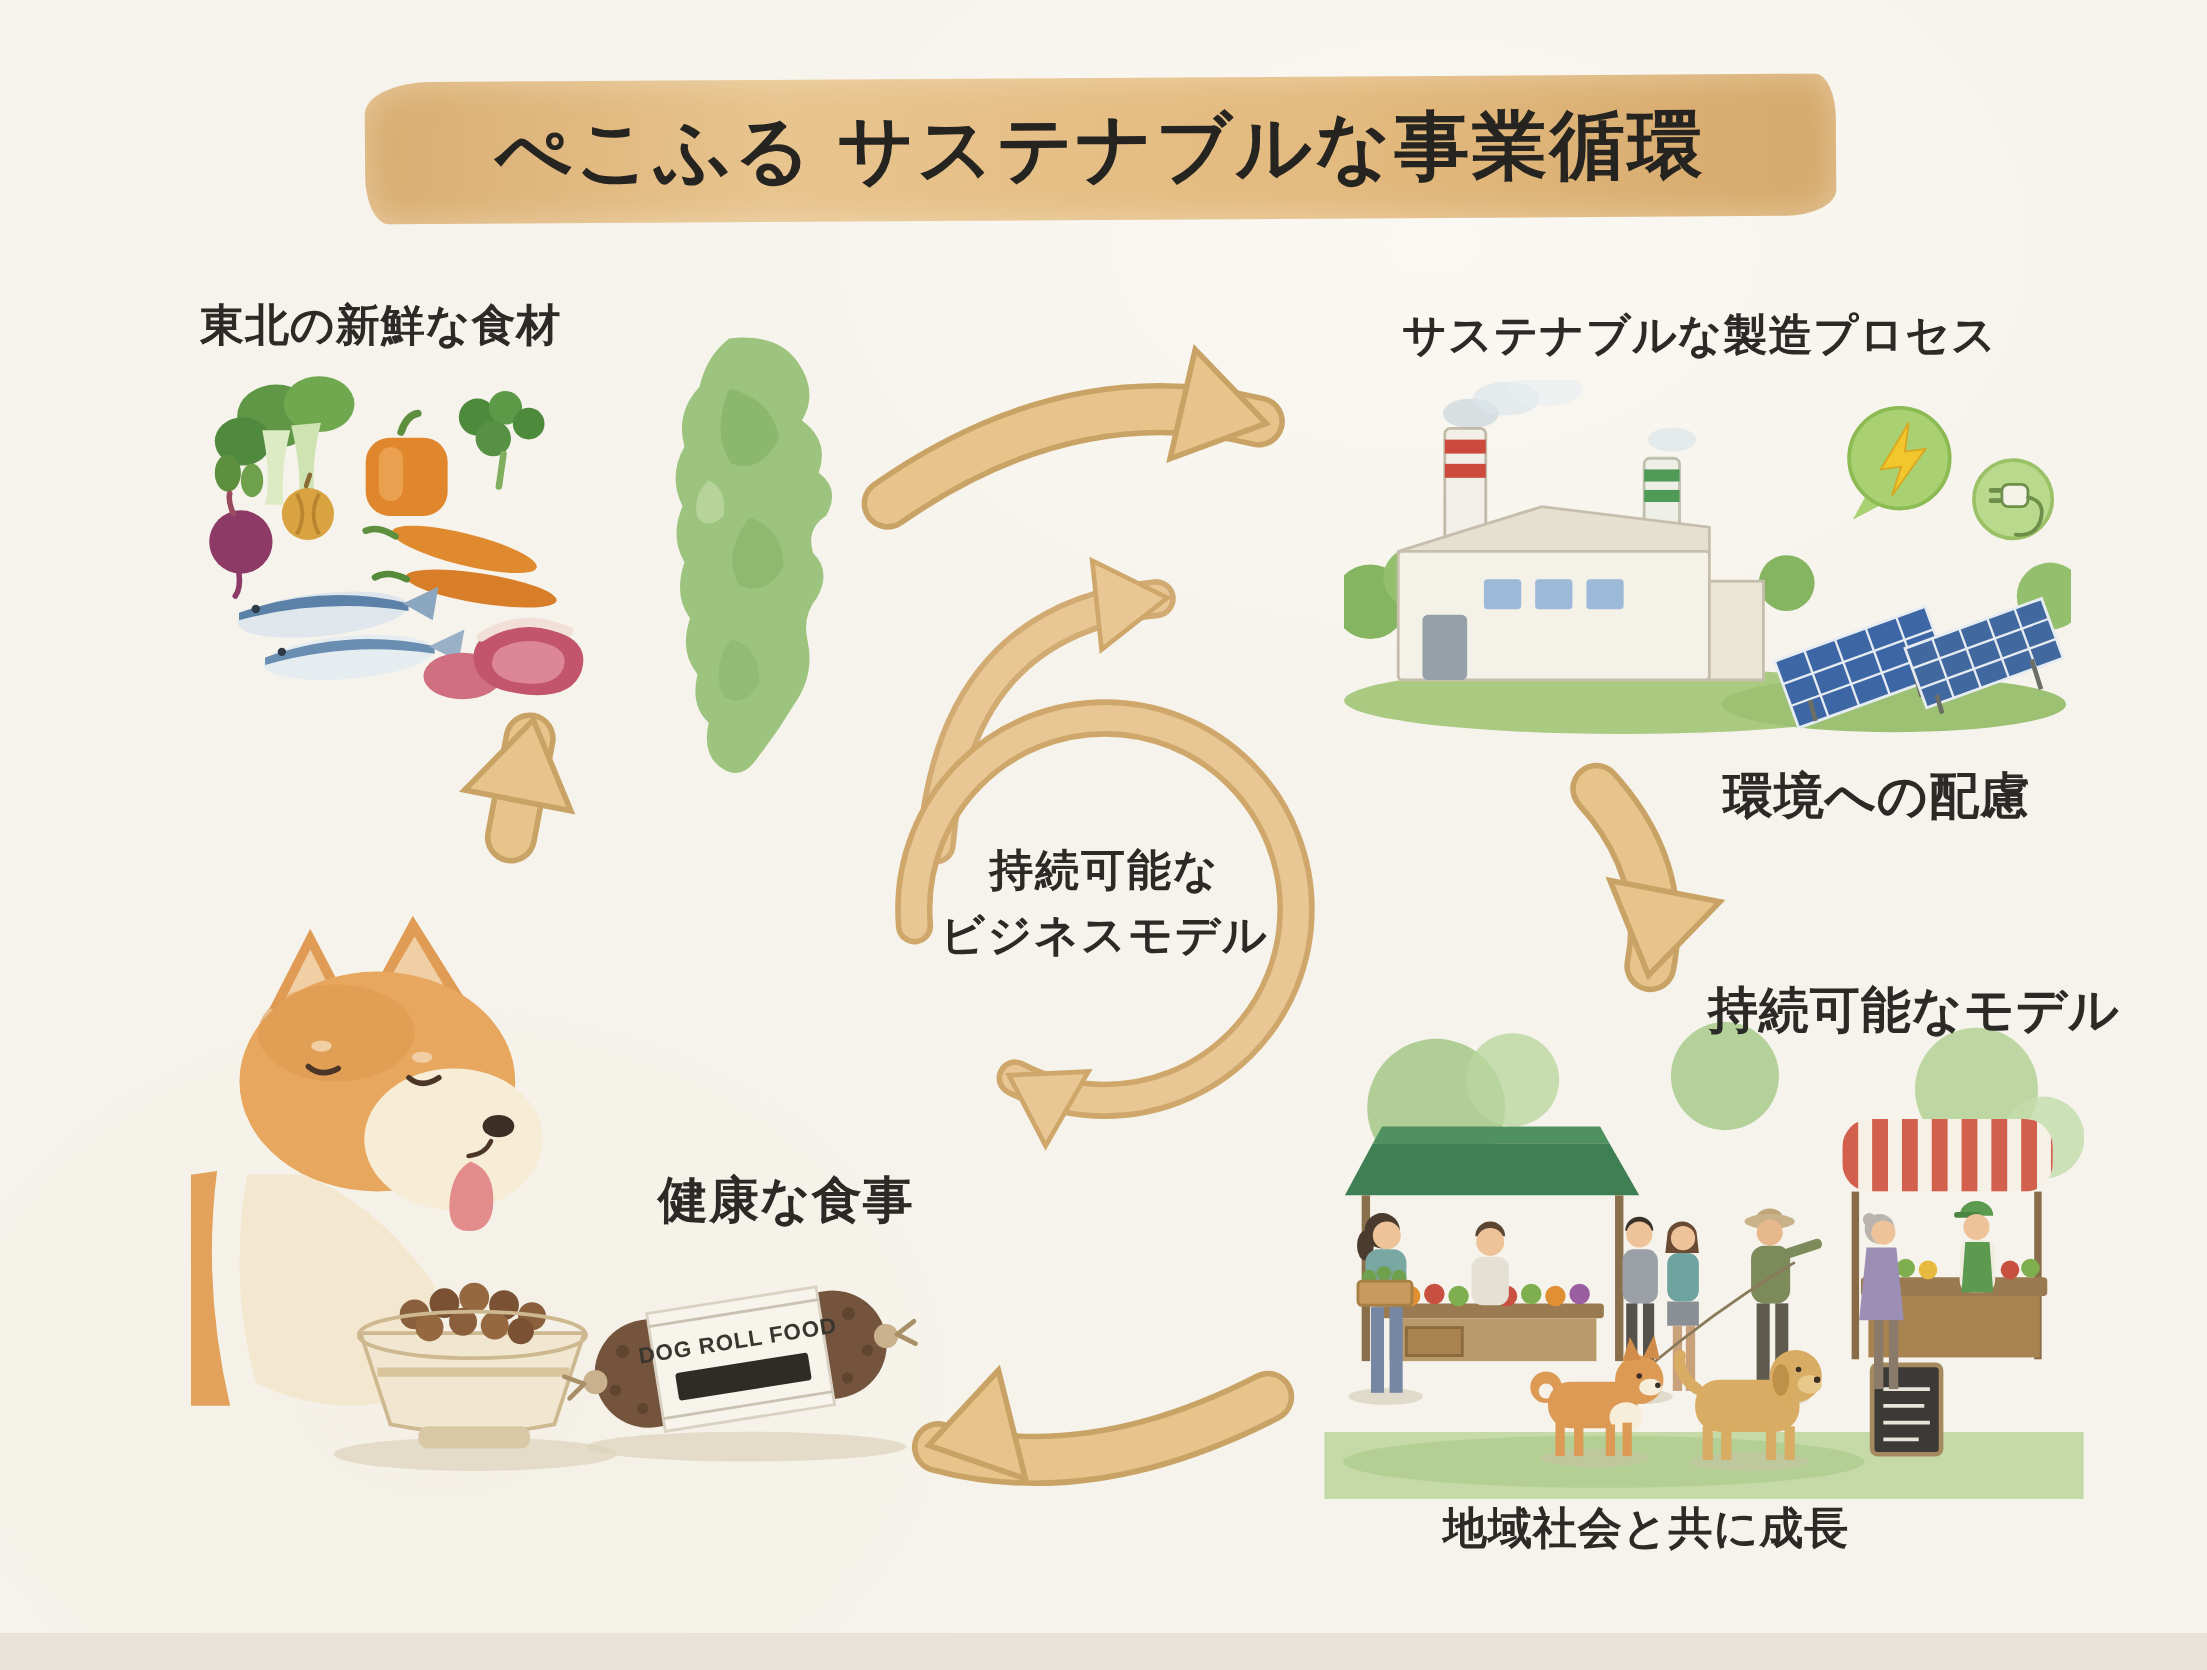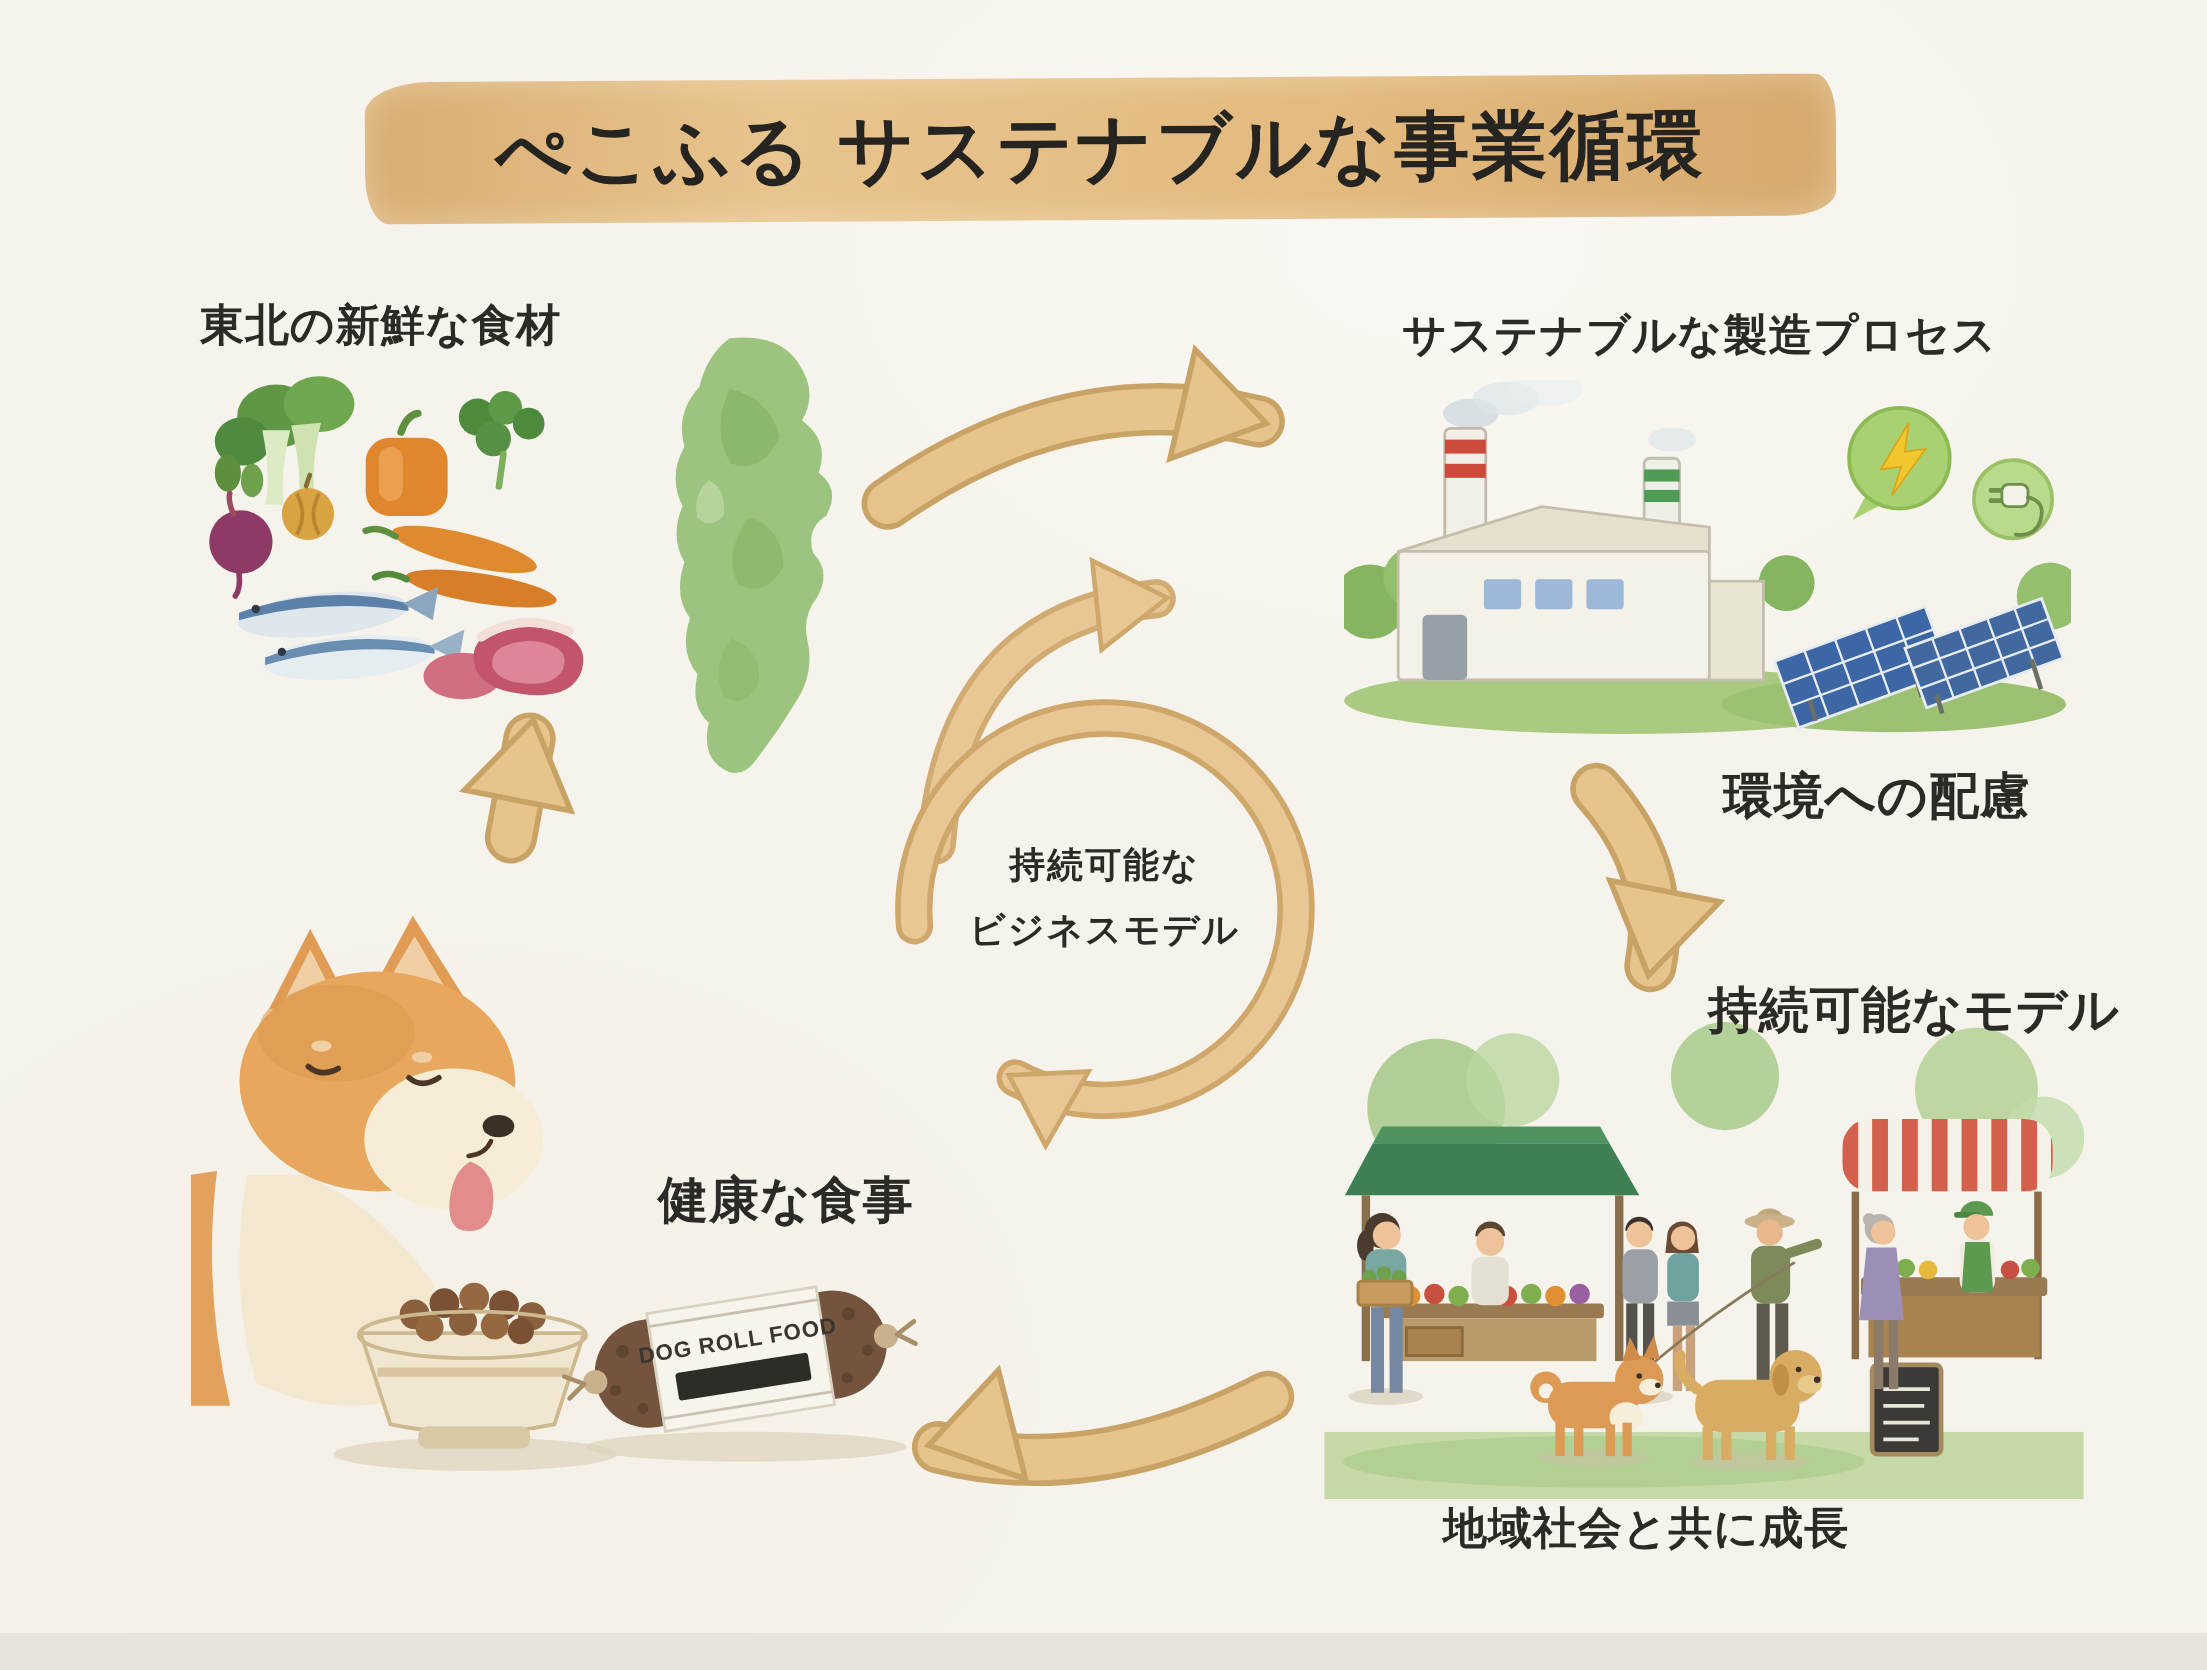--- a/index.html
+++ b/index.html
@@ -11,21 +11,21 @@
       #f6f3ec;
     font-family:"Liberation Sans","DejaVu Sans",sans-serif;
     color:#2b2a26;
   }
   .arrows { position:absolute; left:0; top:0; z-index:1; }
   .scene  { position:absolute; z-index:2; }
   .label  { position:absolute; z-index:6; font-weight:700; white-space:nowrap; letter-spacing:0.9px; color:#2b2a26; }
   .label-lg { font-size:44px; }
   .label-md { font-size:50px; }
   .center-text { position:absolute; z-index:6; width:653px; left:778px; text-align:center;
-                 font-size:36px; font-weight:700; color:#2b2a26; letter-spacing:1.9px; }
+                 font-size:44px; font-weight:700; color:#2b2a26; letter-spacing:1.9px; }
   .banner {
     position:absolute; z-index:6; left:365px; top:78px; width:1471px; height:142px;
     background:linear-gradient(92deg,#d9ad72 0%,#e8c48e 28%,#e3ba7f 66%,#d6a96c 100%);
     border-radius:65px 20.5px 51px 24px / 32px 45px 26px 48px;
     transform:rotate(-0.35deg);
     box-shadow:inset 0 0 34px rgba(255,252,240,.35);
     display:flex; align-items:center; justify-content:center;
   }
   .banner-title { font-size:75px; font-weight:800; letter-spacing:2.8px; color:#262420; }
 </style>

